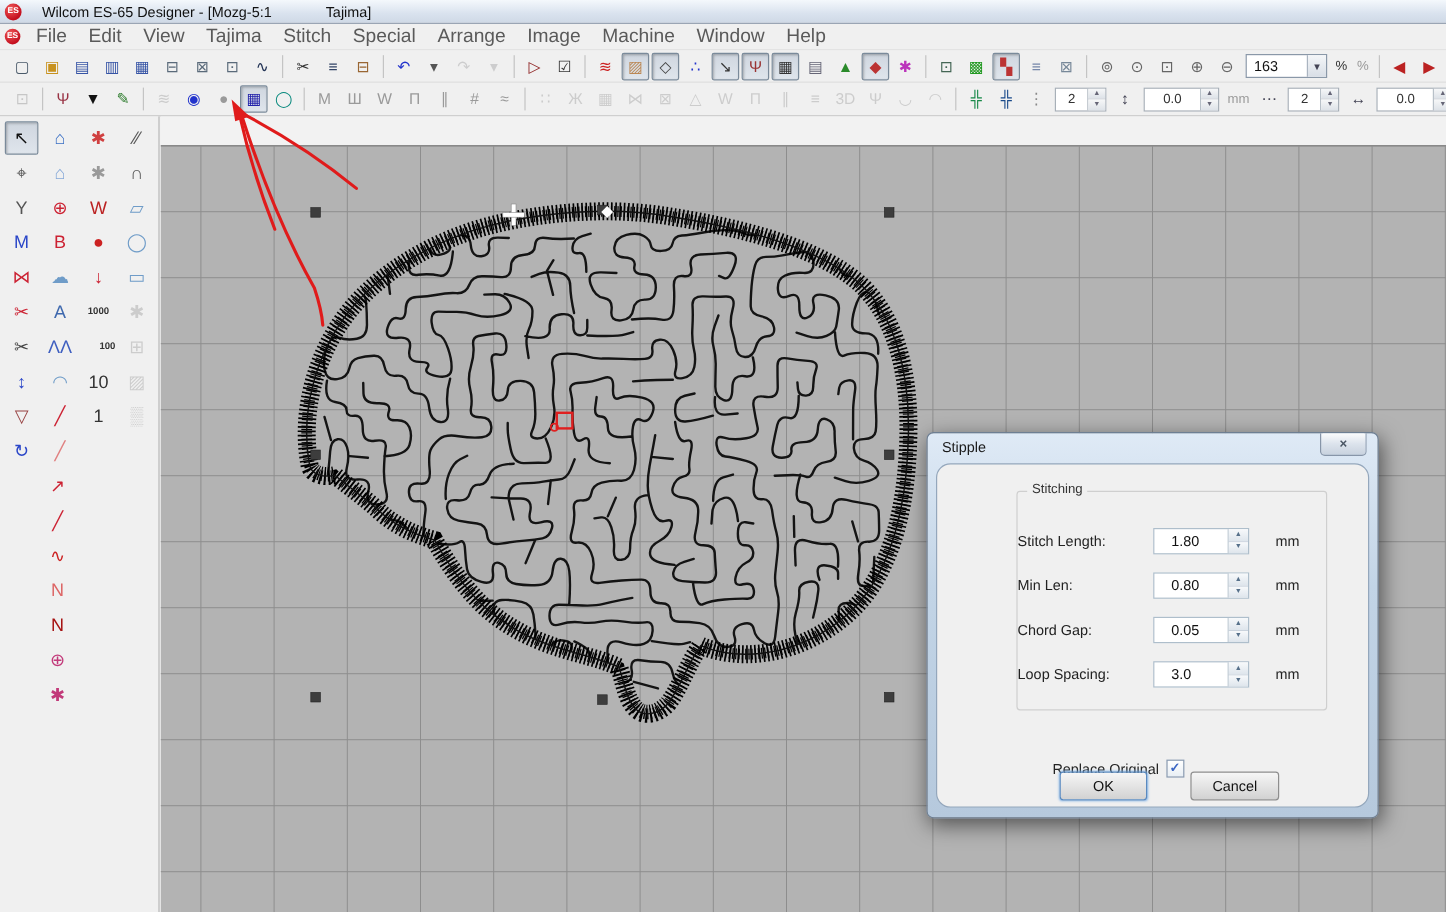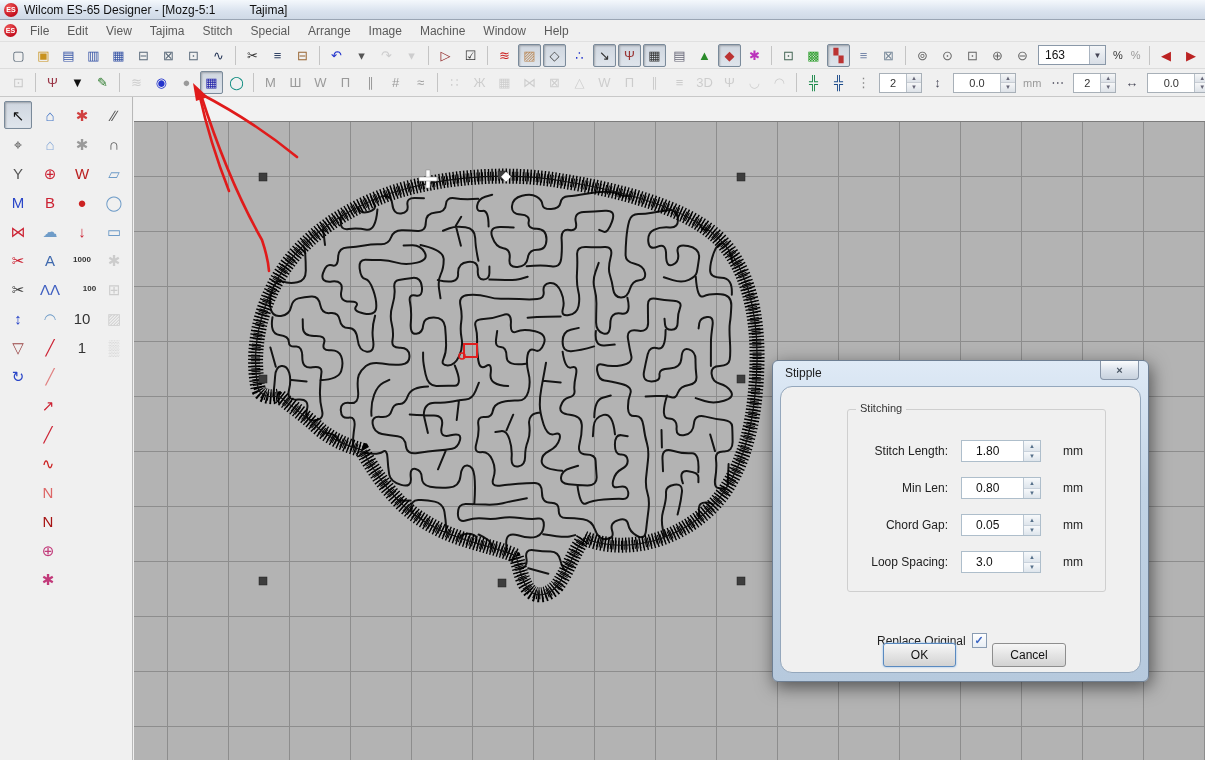--- a/index.html
+++ b/index.html
@@ -2,29 +2,29 @@
 <html><head>
 <meta charset="utf-8">
 <style>
   html,body{margin:0;padding:0;background:#666;}
   #app{position:relative;width:1205px;height:760px;overflow:hidden;
        font-family:"Liberation Sans",sans-serif;background:#f0f0f0;
        -webkit-user-select:none;user-select:none;}
   
   #titlebar{position:absolute;left:0;top:0;width:100%;height:20px;
     background:linear-gradient(#f4f8fc,#d9e2ee 60%,#cfd9e6);
-    border-bottom:1px solid #9aa5b4;display:flex;align-items:center;padding-left:4px;box-sizing:border-box;}
+    border-bottom:1px solid #9aa5b4;display:flex;align-items:center;padding-left:4px;box-sizing:border-box;gap:11px;}
   .eslogo{width:14px;height:14px;border-radius:50%;background:radial-gradient(circle at 35% 30%,#f05a5a,#c40f1e 70%);
     color:#fff;font-size:7px;font-weight:bold;display:flex;align-items:center;justify-content:center;flex:0 0 auto;}
   #titlebar .ttl{font-size:12px;color:#111;margin-left:6px;white-space:pre;}
   #titlebar .ttl2{font-size:12px;color:#111;margin-left:34px;white-space:pre;}
   
   #menubar{position:absolute;left:0;top:20px;width:100%;height:22px;background:#f0f0f0;
     border-bottom:1px solid #e0e0e0;display:flex;align-items:center;padding-left:4px;box-sizing:border-box;}
-  #menubar .mi{font-size:12px;color:#5a5a5a;padding:2px 9px;cursor:default;}
+  #menubar .mi{font-size:16px;color:#5a5a5a;padding:2px 9px;cursor:default;}
   
   .toolbar{position:absolute;left:0;width:100%;background:#f0f0f0;display:flex;align-items:center;
     box-sizing:border-box;padding-left:6px;}
   #tb1{top:42px;height:27px;border-bottom:1px solid #dcdcdc;}
   #tb2{top:69px;height:28px;border-bottom:1px solid #c8c8c8;}
   .tb{width:21px;height:21px;margin:0 1px;border:1px solid transparent;border-radius:2px;
     display:flex;align-items:center;justify-content:center;flex:0 0 auto;cursor:default;}
   .tb .g{font-size:13px;line-height:1;}
   .tb .g.sm{font-size:8px;font-weight:bold;}
   .tb.pressed{border:1px solid #7a8a9a;background:linear-gradient(#cfd6df,#dfe5ec);
@@ -67,21 +67,21 @@
   #dialog .dclose{position:absolute;right:9px;top:0;width:37px;height:18px;
     border:1px solid #8795a8;border-top:none;border-radius:0 0 4px 4px;
     background:linear-gradient(#fbfcfd,#dce3ec 50%,#c8d2de);
     display:flex;align-items:center;justify-content:center;font-size:11px;font-weight:bold;color:#4a5664;cursor:default;}
   #dialog .dbody{position:absolute;left:7px;right:7px;top:25px;bottom:8px;background:#f0f0f0;
     border:1px solid #94a7bc;border-radius:12px;}
   .grpbox{position:absolute;left:66px;top:22px;width:257px;height:181px;
     border:1px solid #cfcfcf;border-radius:3px;}
   .grpbox .legend{position:absolute;left:8px;top:-8px;background:#f0f0f0;padding:0 4px;font-size:11px;color:#333;}
   .frow{position:absolute;left:0;width:100%;height:22px;display:flex;align-items:center;}
-  .frow .flabel{width:100px;text-align:right;font-size:12px;color:#222;flex:0 0 auto;}
+  .frow .flabel{width:100px;font-size:12px;color:#222;flex:0 0 auto;}
   .dspin{display:flex;height:20px;border:1px solid #aebecb;background:#fff;align-items:stretch;margin-left:13px;flex:0 0 auto;}
   .dspin .val{width:61px;font-size:12px;color:#111;display:flex;align-items:center;padding-left:14px;box-sizing:border-box;}
   .dspin .arr{width:16px;display:flex;flex-direction:column;border-left:1px solid #bcc7d2;}
   .dspin .arr div{flex:1;font-size:6px;color:#56708a;background:linear-gradient(#f7f9fb,#dee5ec);
     display:flex;align-items:center;justify-content:center;border-bottom:1px solid #c9d2dc;}
   .dspin .arr div:last-child{border-bottom:none;}
   .frow .funit{font-size:12px;color:#222;margin-left:22px;}
   .chkrow{position:absolute;left:96px;top:246px;display:flex;align-items:center;}
   .chkrow .clabel{font-size:12px;color:#222;margin-right:6px;}
   .chk{width:13px;height:13px;border:1px solid #8a9cb2;background:linear-gradient(#fff,#e8eef4);

